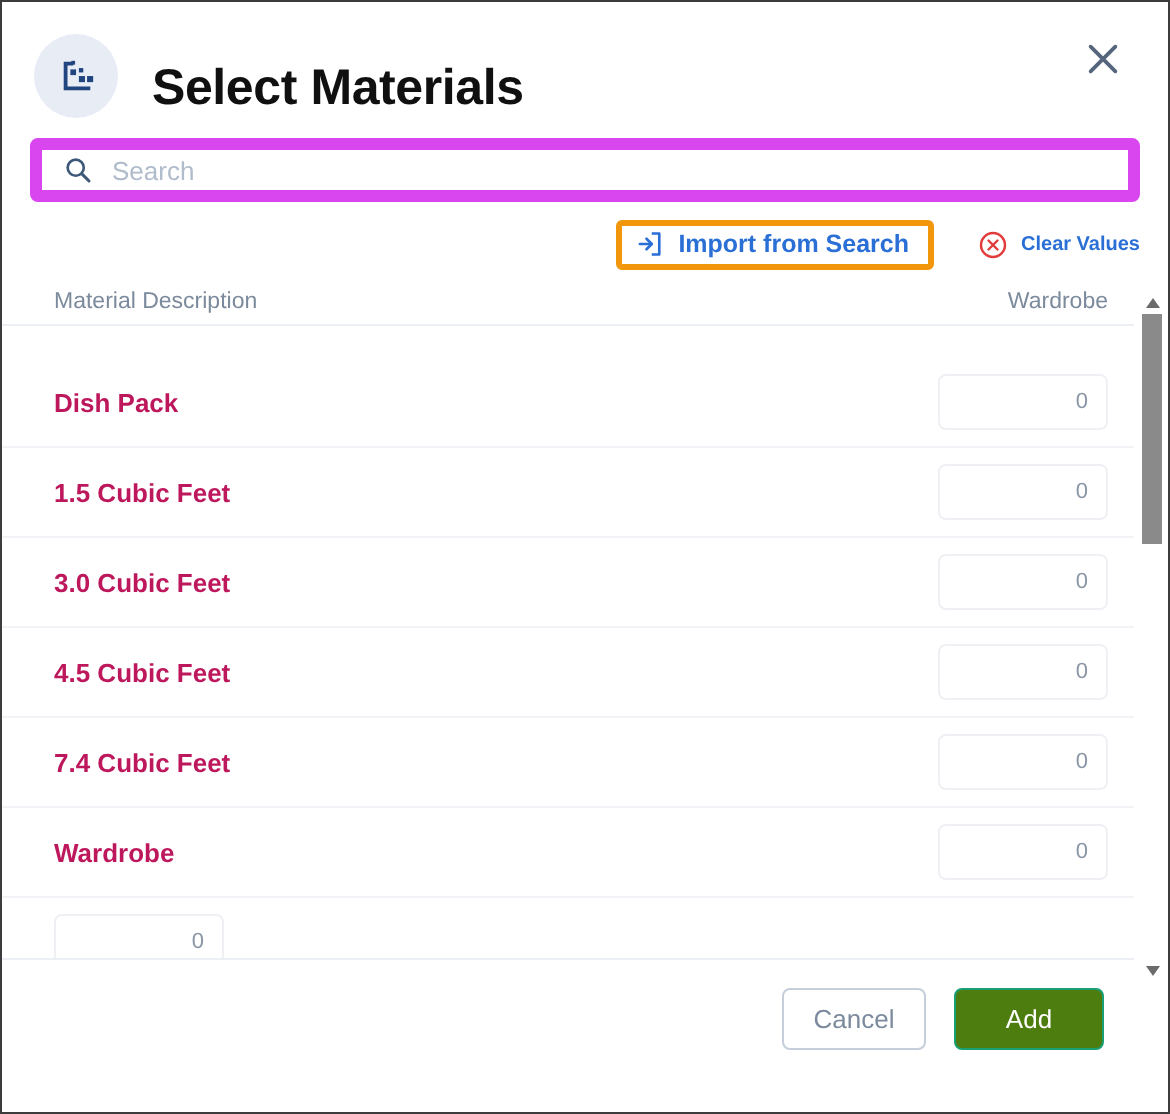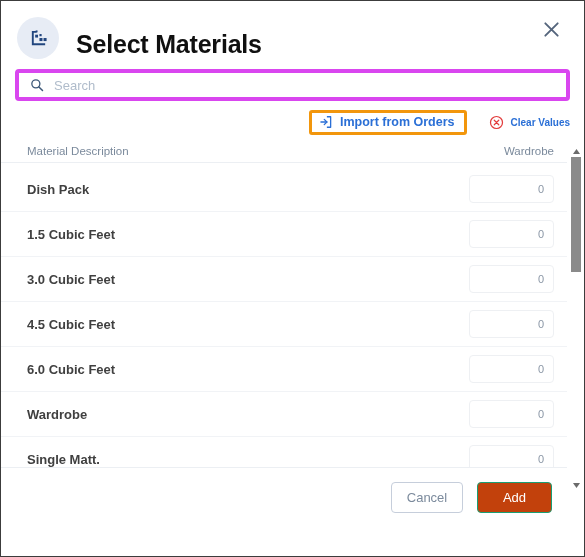--- a/index.html
+++ b/index.html
@@ -61,21 +61,21 @@
     cursor: pointer;
     background: none;
     border: none;
     padding: 0;
   }
 
   
   .search-wrap {
     margin: 10px 14px 0 14px;
     height: 32px;
-    border: 4px solid #d946ef;
+    border: 6px solid #d946ef;
     border-radius: 4px;
     display: flex;
     align-items: center;
     box-sizing: border-box;
     background: #fff;
   }
   .search-icon {
     margin: 0 10px 0 11px;
     display: flex;
     align-items: center;
@@ -136,21 +136,21 @@
     font-size: 10px;
     color: #2a6fd6;
     font-weight: 600;
     white-space: nowrap;
   }
 
   
   .table-head {
     display: flex;
     align-items: flex-start;
-    margin: 10px 0 4px 0;
+    margin: 10px 0 16px 0;
     padding: 0 30px 5px 26px;
     border-bottom: 1px solid #eceff3;
   }
   .th-desc {
     flex: 1;
     font-size: 11.5px;
     color: #7b8a9c;
   }
   .th-qty {
     font-size: 11.5px;
@@ -169,21 +169,21 @@
     align-items: center;
     height: 45px;
     padding: 0 30px 0 26px;
     border-bottom: 1px solid #f1f3f6;
     box-sizing: border-box;
   }
   .mat-name {
     flex: 1;
     font-size: 13px;
     font-weight: bold;
-    color: #404040;
+    color: #be185d;
   }
   .qty-box {
     width: 85px;
     height: 28px;
     border: 1px solid #eef0f3;
     border-radius: 4px;
     background: #fff;
     box-sizing: border-box;
     display: flex;
     align-items: center;
@@ -266,21 +266,21 @@
   .btn-cancel {
     width: 72px;
     height: 31px;
     background: #ffffff;
     border: 1px solid #c6cedb;
     color: #7b8a9c;
   }
   .btn-add {
     width: 75px;
     height: 31px;
-    background: #c2410c;
+    background: #4d7c0f;
     border: 1px solid #1a9e74;
     color: #ffffff;
   }
 </style>
 </head>
 <body>
 
 <div id="app">
 
   <div class="dialog-header">
@@ -314,21 +314,21 @@
 
   <div class="action-row">
     <button class="import-button">
       <span style="display:flex;align-items:center;">
         <svg width="14" height="14" viewBox="0 0 16 16">
           <path d="M9 2 H13.3 V14 H9" fill="none" stroke="#2a6fd6" stroke-width="1.5" stroke-linejoin="round"></path>
           <path d="M2.2 8 H9" stroke="#2a6fd6" stroke-width="1.5" stroke-linecap="round"></path>
           <path d="M6 5 L9 8 L6 11" fill="none" stroke="#2a6fd6" stroke-width="1.5" stroke-linecap="round" stroke-linejoin="round"></path>
         </svg>
       </span>
-      <span class="import-label">Import from Orders</span>
+      <span class="import-label">Import from Search</span>
     </button>
     <button class="clear-button">
       <span style="display:flex;align-items:center;">
         <svg width="15" height="15" viewBox="0 0 16 16">
           <circle cx="8" cy="8" r="6.4" fill="none" stroke="#e23b3b" stroke-width="1.3"></circle>
           <path d="M5.6 5.6 L10.4 10.4 M10.4 5.6 L5.6 10.4" stroke="#e23b3b" stroke-width="1.3" stroke-linecap="round"></path>
         </svg>
       </span>
       <span class="clear-label">Clear Values</span>
     </button>
@@ -358,33 +358,32 @@
           <input class="qty-input" type="text" value="0" style="">
         </div>
       </div>
       <div class="mat-row">
         <div class="mat-name">4.5 Cubic Feet</div>
         <div class="qty-box">
           <input class="qty-input" type="text" value="0" style="">
         </div>
       </div>
       <div class="mat-row">
-        <div class="mat-name">6.0 Cubic Feet</div>
+        <div class="mat-name">7.4 Cubic Feet</div>
         <div class="qty-box">
           <input class="qty-input" type="text" value="0" style="">
         </div>
       </div>
       <div class="mat-row">
         <div class="mat-name">Wardrobe</div>
         <div class="qty-box">
           <input class="qty-input" type="text" value="0" style="">
         </div>
       </div>
       <div class="mat-row">
-        <div class="mat-name">Single Matt.</div>
         <div class="qty-box">
           <input class="qty-input" type="text" value="0" style="">
         </div>
       </div>
     </div>
 
   <div class="scrollbar">
     <button class="scroll-arrow">
       <svg width="9" height="7" viewBox="0 0 10 8">
         <path d="M5 1.2 L9 6.8 L1 6.8 Z" fill="#6b6b6b"></path>

